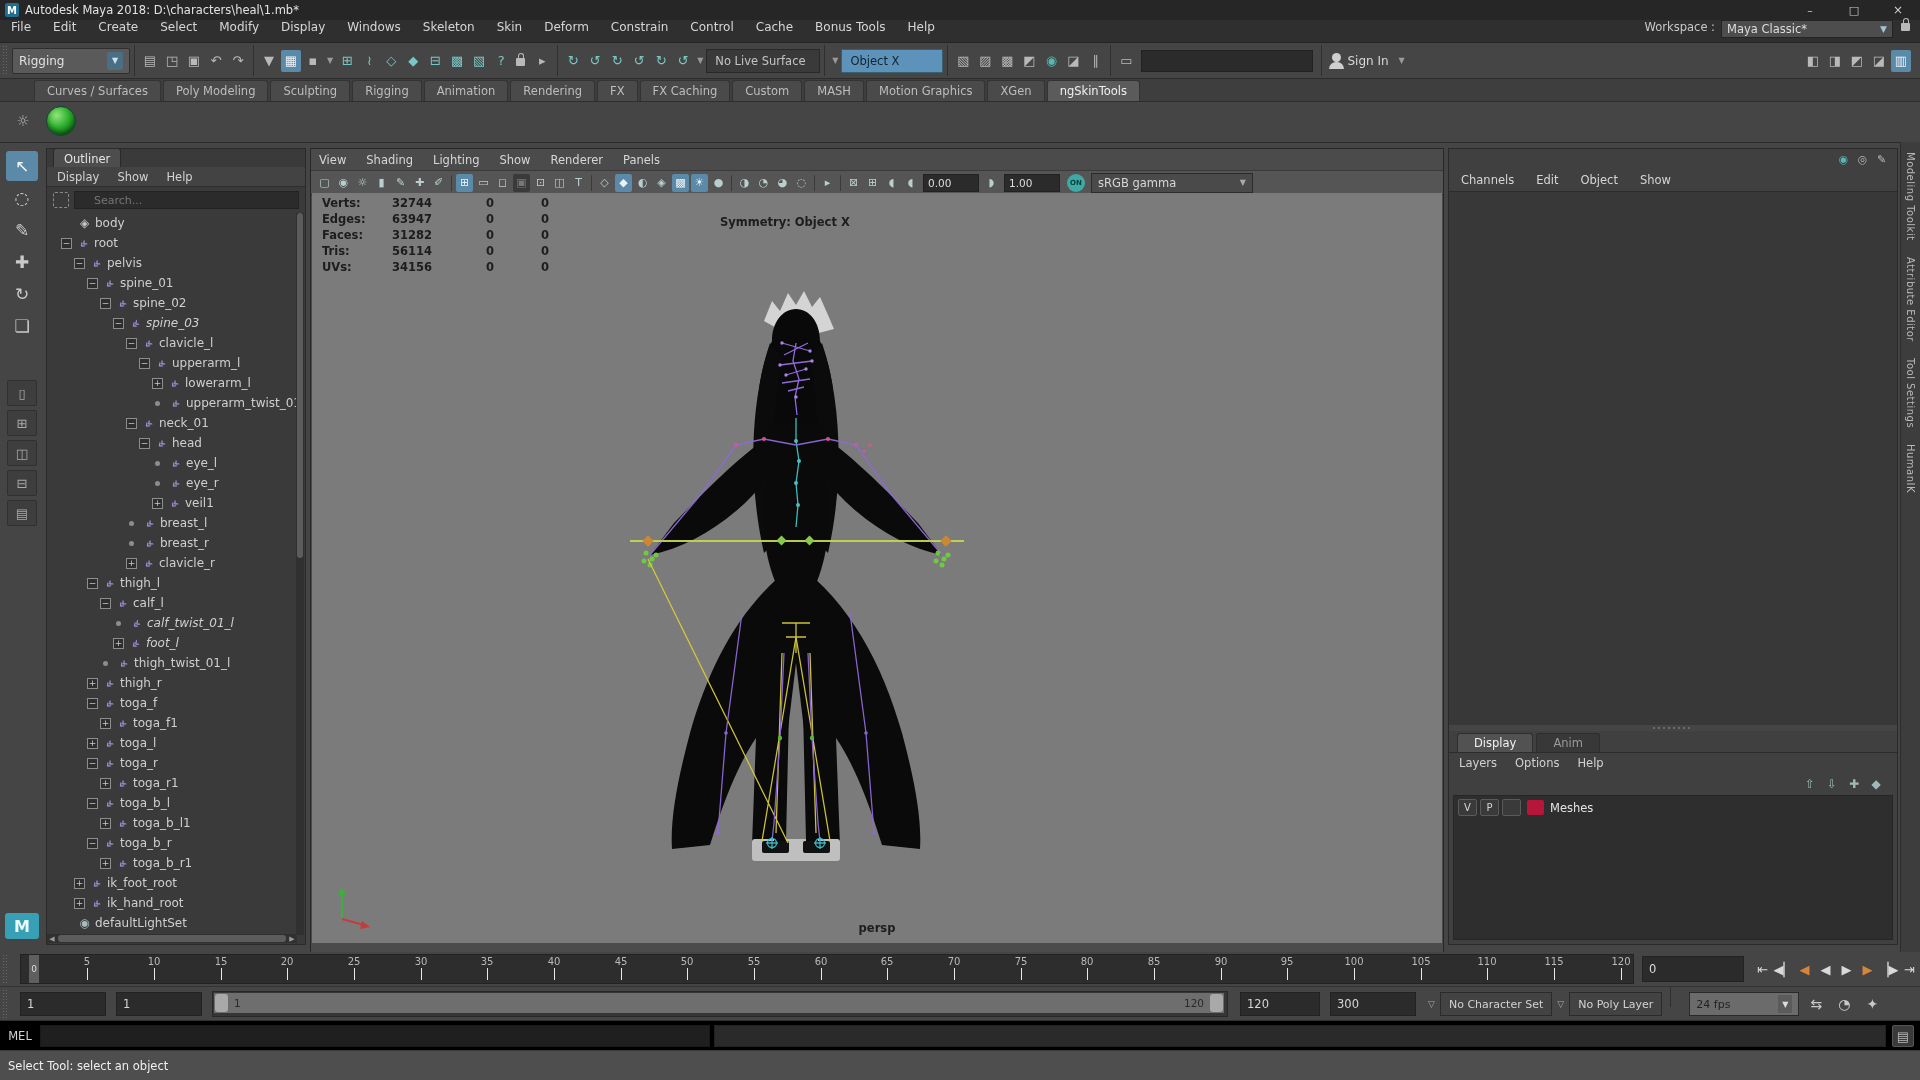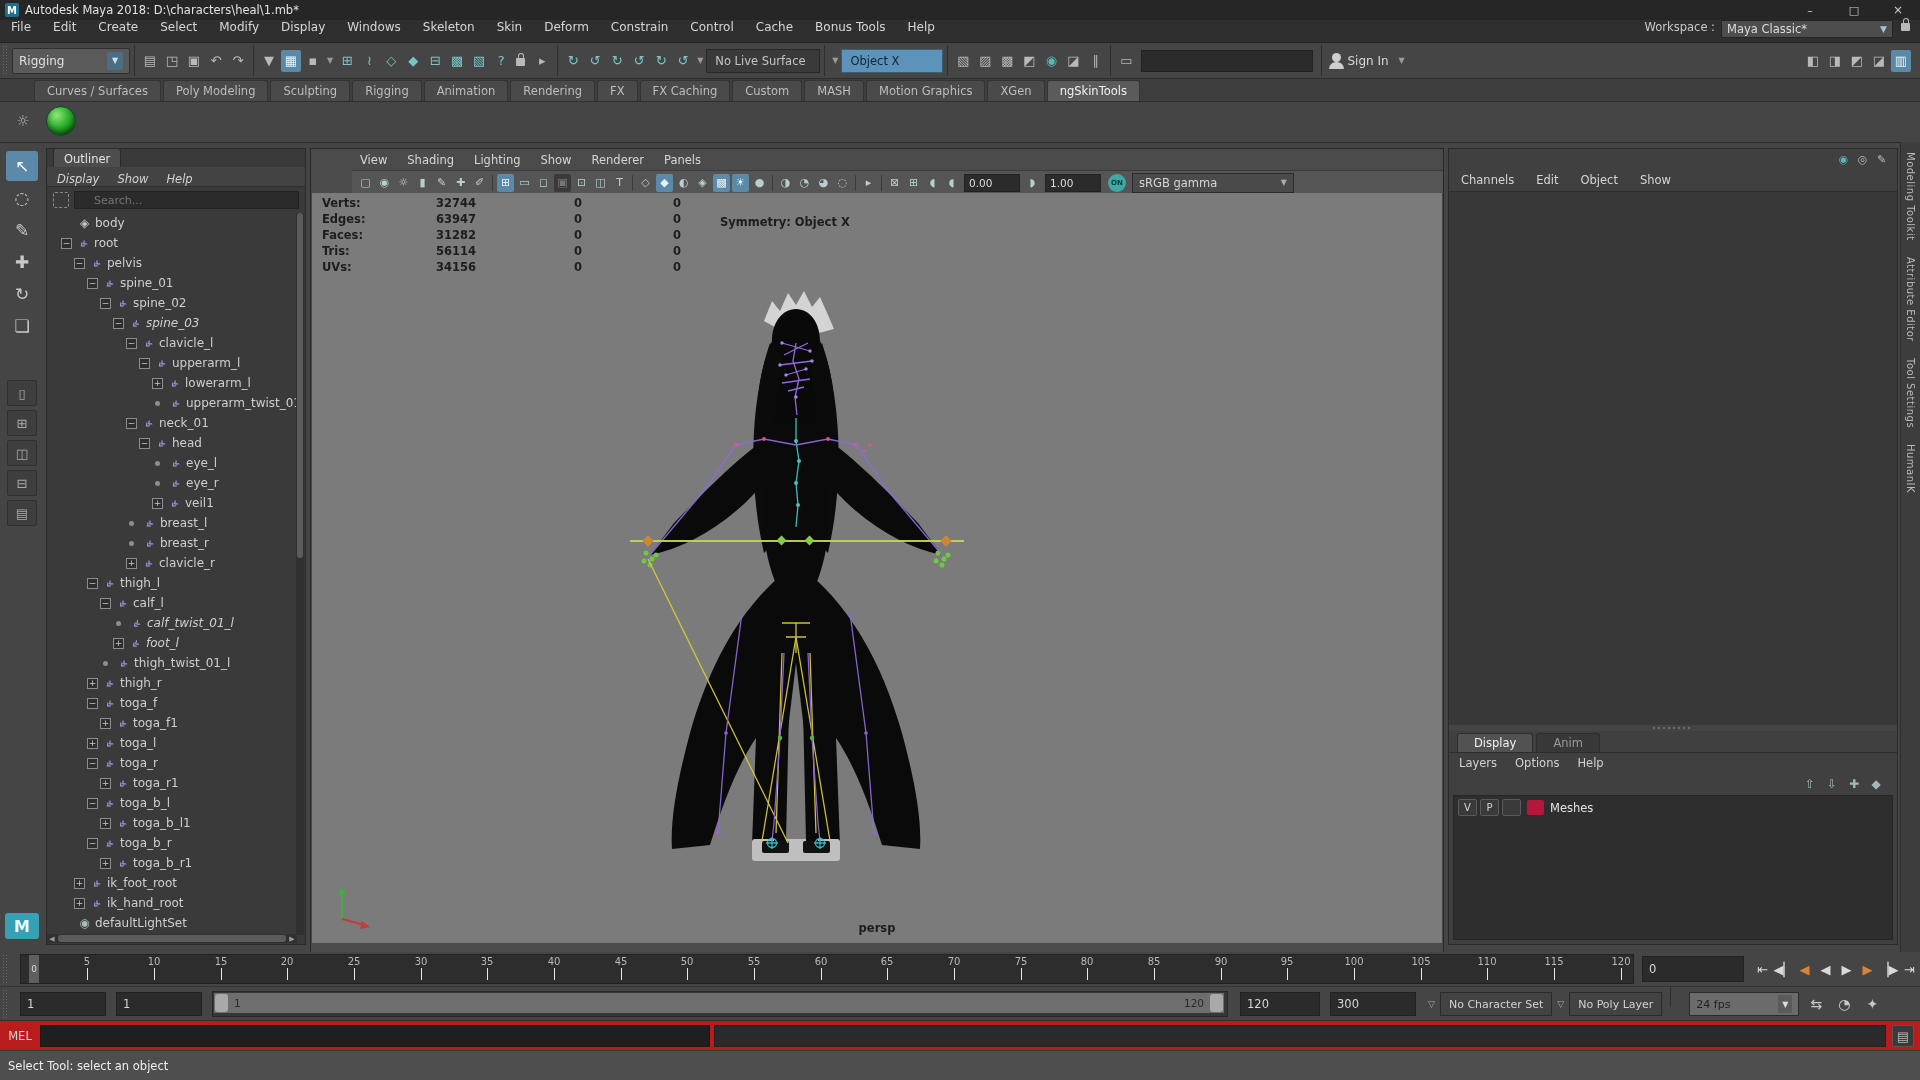--- a/index.html
+++ b/index.html
@@ -49,21 +49,21 @@
   
   .toolbox{left:0;top:150px;width:44px;height:795px;display:flex;flex-direction:column;align-items:center;}
   .tool{width:32px;height:30px;margin:1px 0;display:flex;align-items:center;justify-content:center;font-size:17px;color:#c9c9c9;border-radius:3px;}
   .tool.on{background:#5b89a8;color:#f2f7fa;}
   .lay-spacer{height:36px;}
   .laybtn{width:28px;height:24px;margin:2px 0;display:flex;align-items:center;justify-content:center;font-size:13px;color:#a9a9a9;background:#3e3e3e;border:1px solid #303030;border-radius:2px;}
   .maya-logo{margin-top:auto;margin-bottom:6px;width:34px;height:26px;background:#37a0b4;color:#eafcff;font-weight:bold;font-size:16px;display:flex;align-items:center;justify-content:center;border-radius:3px;}
   
   .outliner{left:46px;top:148px;width:260px;height:797px;background:#3a3a3a;border:1px solid #2a2a2a;box-sizing:border-box;}
   .out-tab{position:absolute;left:6px;top:-1px;height:19px;padding:0 10px;background:#4d4d4d;border:1px solid #2a2a2a;border-bottom:none;display:flex;align-items:center;font-size:11.5px;color:#e4e4e4;border-radius:3px 3px 0 0;}
-  .out-menus{position:absolute;left:0;top:18px;width:100%;height:20px;display:flex;align-items:flex-end;padding-left:10px;box-sizing:border-box;background:#434343;border-bottom:1px solid #2e2e2e;font-style:italic;}
+  .out-menus{position:absolute;left:0;top:18px;width:100%;height:20px;display:flex;align-items:center;padding-left:10px;box-sizing:border-box;background:#434343;border-bottom:1px solid #2e2e2e;}
   .out-menus span{margin-right:18px;font-size:11.5px;color:#d2d2d2;}
   .searchrow{position:absolute;left:0;top:40px;width:100%;height:22px;display:flex;align-items:center;padding:0 6px;box-sizing:border-box;}
   .searchbtn{width:14px;height:14px;border:1px dashed #8a8a8a;margin-right:5px;border-radius:2px;}
   .searchrow input{flex:1;height:16px;background:#2b2b2b;border:1px solid #222;color:#9a9a9a;font-size:11px;padding:0 19px;font-family:inherit;}
   .tree{position:absolute;left:0;top:64px;width:250px;height:722px;overflow:hidden;}
   .orow{height:20px;display:flex;align-items:center;font-size:12px;color:#cfcfcf;white-space:nowrap;}
   .orow .exp{width:9px;height:9px;border:1px solid #8d8d8d;background:#2e2e2e;color:#c9c9c9;font-size:9px;line-height:8px;text-align:center;margin-right:4px;flex:none;box-sizing:content-box;}
   .orow.e-leaf .exp{width:5px;height:5px;border:none;border-radius:50%;background:#8d8d8d;margin:0 8px 0 3px;}
   .orow.e-none .exp{visibility:hidden;width:5px;margin:0 8px 0 3px;height:5px;border:none;}
   .orow.e-minus .exp::before{content:"−";}
@@ -73,36 +73,36 @@
   .orow.i-mesh .nicon::before{content:"◈";color:#c2c2c2;font-size:12px;}
   .orow.i-light .nicon::before{content:"◉";color:#a8bcbc;font-size:12px;}
   .d0{padding-left:14px;}.d1{padding-left:27px;}.d2{padding-left:40px;}.d3{padding-left:53px;}
   .d4{padding-left:66px;font-style:italic;}.d5{padding-left:79px;}.d6{padding-left:92px;}.d7{padding-left:105px;}
   .vscroll{position:absolute;right:1px;top:64px;width:8px;height:722px;background:#303030;}
   .vthumb{position:absolute;left:1px;top:0;width:6px;height:345px;background:#5c5c5c;border-radius:3px;}
   .hscroll{position:absolute;left:0;bottom:1px;width:250px;height:9px;background:#303030;display:flex;align-items:center;}
   .hscroll .ar{width:10px;font-size:7px;color:#9a9a9a;text-align:center;}
   .hthumb{flex:1;height:7px;background:#5c5c5c;border-radius:3px;margin:0 1px;}
   
-  .viewport{left:310px;top:148px;width:1134px;height:886px;background:#4b4b4b;border:1px solid #272727;box-sizing:border-box;padding-left:41px;}
+  .viewport{left:310px;top:148px;width:1134px;height:886px;background:#4b4b4b;border:1px solid #272727;box-sizing:border-box;}
   .vp-menus{height:21px;display:flex;align-items:center;padding-left:8px;background:#4b4b4b;border-bottom:1px solid #3a3a3a;}
   .vp-menus span{margin-right:20px;font-size:11.5px;color:#d6d6d6;}
   .vp-toolbar{height:23px;display:flex;align-items:center;background:#555;border-bottom:1px solid #333;padding-left:4px;}
   .vpi{width:17px;height:18px;display:flex;align-items:center;justify-content:center;font-size:11px;color:#b9cfcf;margin:0 1px;border-radius:2px;}
   .vpi.on{background:#5b89a8;color:#e8f2f8;}
   .vpi.dark{background:#3a3a3a;color:#777;}
   .vpi.sepbar{width:1px;background:#3a3a3a;margin:0 3px;height:16px;}
   .vp-field{width:46px;height:16px;background:#2b2b2b;border:1px solid #222;color:#ddd;font-size:10.5px;display:flex;align-items:center;padding:0 4px;margin:0 3px;}
   .onbadge{width:18px;height:18px;border-radius:50%;background:#3fa9a5;color:#083b3a;font-size:7px;font-weight:bold;display:flex;align-items:center;justify-content:center;margin:0 4px;}
   .vt-select{width:148px;height:18px;background:#4a4a4a;border:1px solid #2c2c2c;display:flex;align-items:center;padding:0 6px;font-size:11.5px;color:#d6d6d6;margin-left:2px;}
   .vt-select .arr{margin-left:auto;font-size:8px;color:#aaa;}
   .canvas{position:absolute;left:1px;top:44px;width:1130px;height:750px;background:#7b7b7b;overflow:hidden;}
   .hud{position:absolute;color:#1d1d1d;font-size:11.5px;font-weight:bold;}
   .stats{left:10px;top:2px;}
-  .stat-row{display:flex;height:16px;align-items:center;gap:44px;}
+  .stat-row{display:flex;height:16px;align-items:center;}
   .stat-row .sl{width:52px;}
   .stat-row .sv{width:58px;text-align:right;}
   .stat-row .sa{width:62px;text-align:right;}
   .stat-row .sb{width:55px;text-align:right;}
   .symhud{left:408px;top:22px;}
   .persp-label{position:absolute;left:50%;bottom:8px;transform:translateX(-50%);color:#1d1d1d;font-size:11.5px;font-weight:bold;text-align:right;}
   
   .chpanel{left:1448px;top:148px;width:450px;height:797px;background:#404040;border:1px solid #2a2a2a;box-sizing:border-box;}
   .ch-corner{position:absolute;right:6px;top:2px;display:flex;}
   .ch-corner .tbi{width:17px;height:16px;font-size:11px;}
@@ -146,21 +146,21 @@
   .rangebar{position:absolute;left:1px;top:1px;width:1010px;height:20px;background:#6e6e6e;display:flex;align-items:center;}
   .rhandle{width:13px;height:18px;background:#a9a9a9;border-radius:3px;margin:0 1px;}
   .rlab{font-size:10.5px;color:#2a2a2a;margin:0 5px;}
   .rlab.right{margin-left:auto;}
   .small-arr{font-size:9px;color:#a9a9a9;margin:0 5px;}
   .dd-box{height:22px;background:#434343;border:1px solid #2a2a2a;color:#d2d2d2;font-size:11px;display:flex;align-items:center;padding:0 8px;}
   .fps-select{width:96px;height:22px;background:#6b6b6b;border:1px solid #2a2a2a;color:#222;font-size:11px;display:flex;align-items:center;padding:0 6px;margin-left:10px;}
   .fps-select .arr{margin-left:auto;width:14px;height:18px;background:#5b5b5b;color:#ddd;font-size:8px;display:flex;align-items:center;justify-content:center;}
   .anim-icon{width:22px;height:22px;display:flex;align-items:center;justify-content:center;font-size:14px;color:#c9c9c9;margin-left:6px;}
   
-  .cmdrow{left:0;top:1020px;width:1920px;height:30px;background:#b91c1c;display:flex;align-items:center;border-top:1px solid #303030;}
+  .cmdrow{left:0;top:1020px;width:1920px;height:30px;background:#000000;display:flex;align-items:center;border-top:1px solid #303030;}
   .mel-label{width:40px;text-align:center;font-size:11.5px;color:#d2d2d2;}
   .cmd-input{width:668px;height:20px;background:#1f1f1f;border:1px solid #191919;}
   .cmd-result{flex:1;height:20px;background:#2a2a2a;border:1px solid #222;margin-left:4px;}
   .script-icon{width:20px;height:20px;margin:0 6px;display:flex;align-items:center;justify-content:center;color:#b9b9b9;font-size:13px;border:1px solid #555;border-radius:2px;background:#3a3a3a;}
   
   .helprow{left:0;top:1050px;width:1920px;height:30px;background:#4e4e4e;display:flex;align-items:center;padding-left:8px;box-sizing:border-box;border-top:1px solid #393939;}
   .help-text{font-size:11.5px;color:#efefef;}
 </style>
 </head>
 <body>

